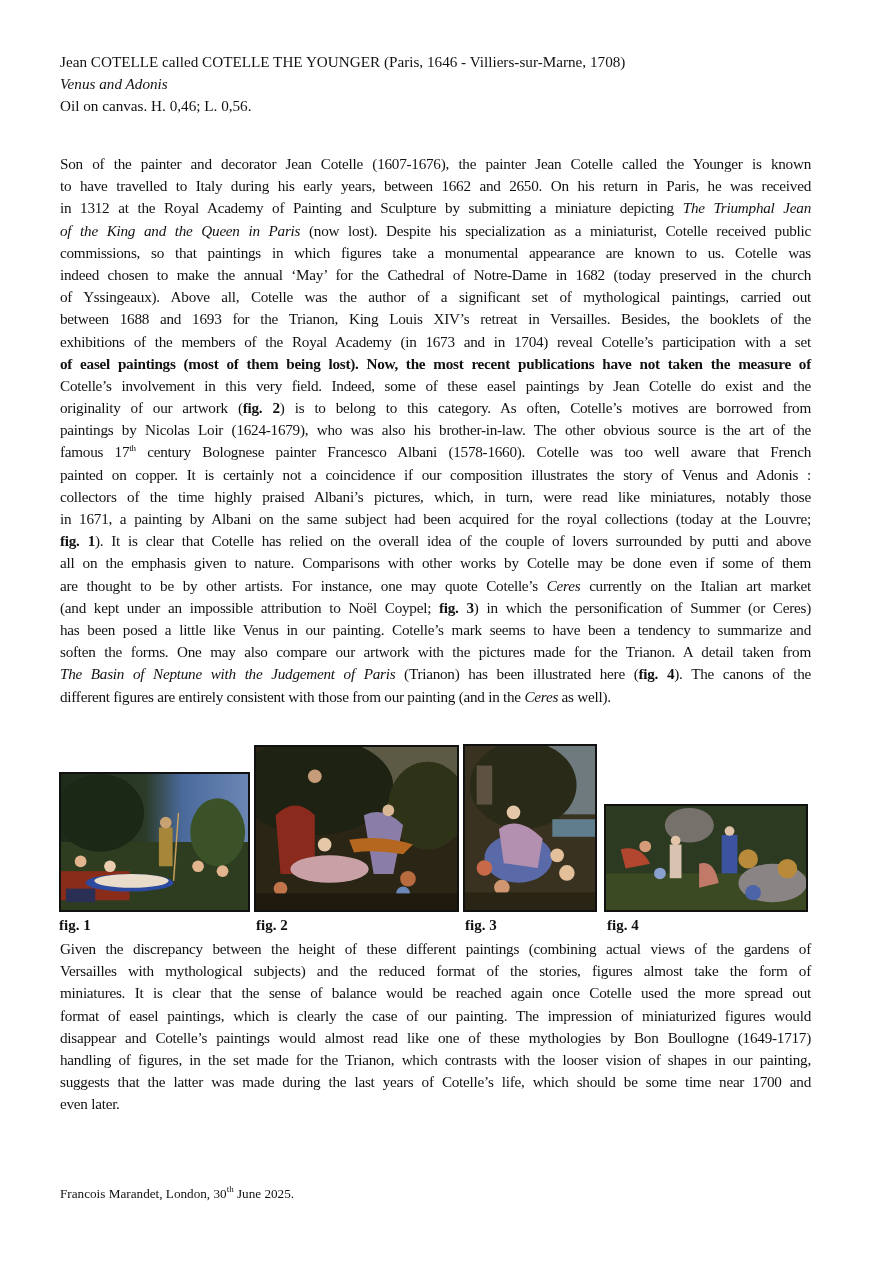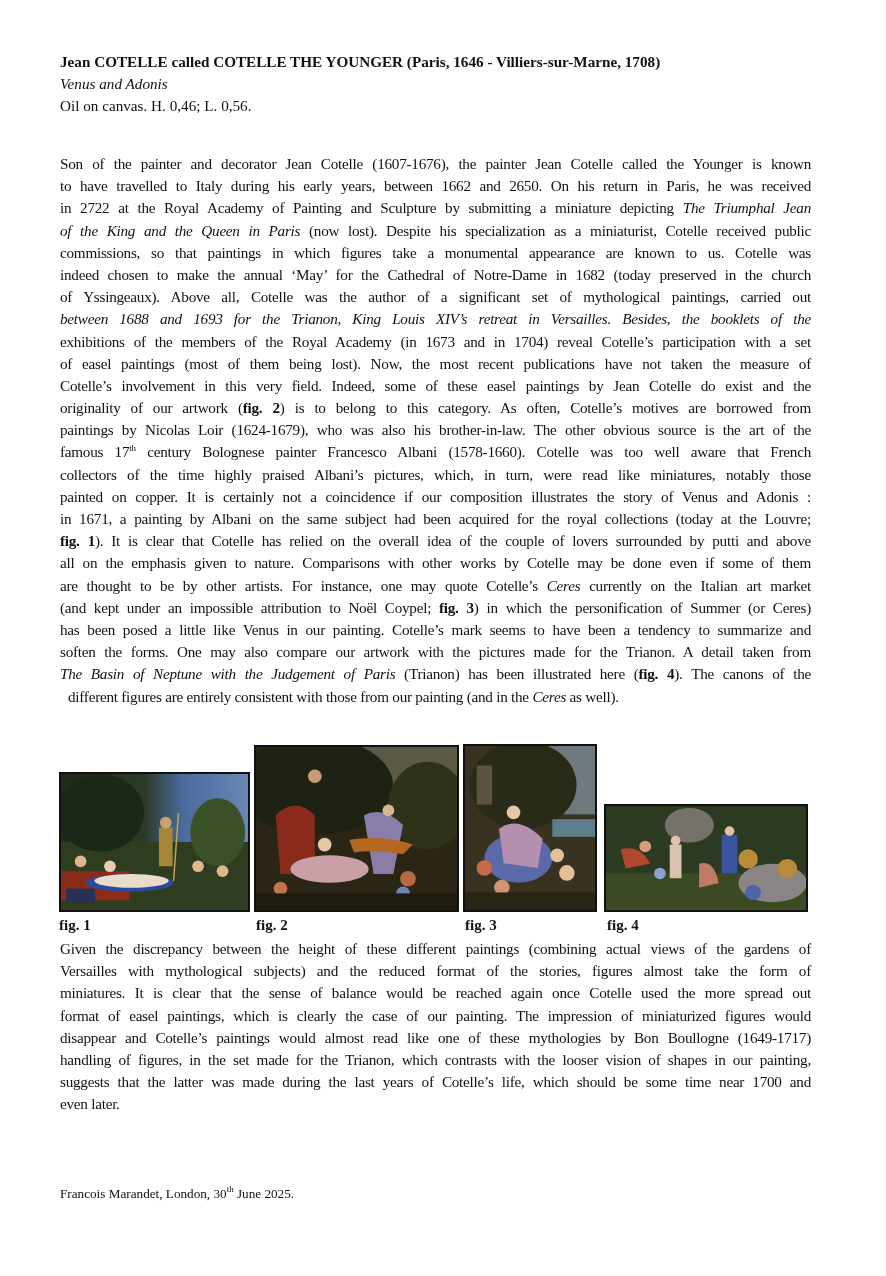--- a/index.html
+++ b/index.html
@@ -1,19 +1,19 @@
 <!DOCTYPE html>
 <html><head>
 <meta charset="utf-8">
 <style>
   html, body { margin:0; padding:0; background:#ffffff; }
   body { width:886px; height:1276px; position:relative; overflow:hidden; font-family:"Liberation Serif", serif; color:#111; }
   .page { position:absolute; left:0; top:0; width:886px; height:1276px; }
   .hdr { position:absolute; left:60px; width:760px; font-size:15.2px; line-height:22px; white-space:nowrap; }
-  .hdr b { font-weight:bold; }
+  .hdr b { font-weight:normal; }
   .para { position:absolute; left:60px; width:751px; font-size:15.2px; line-height:22.2px; }
   .line { display:block; height:22.2px; white-space:nowrap; text-align:justify; text-align-last:justify; letter-spacing:-0.25px; word-spacing:0px; }
   .line.last { text-align-last:left; }
   .line i { font-style:italic; }
   .line b { font-weight:bold; }
   sup { font-size:9px; line-height:0; vertical-align:6px; }
   .fig { position:absolute; border:2px solid #111; box-sizing:border-box; overflow:hidden; }
   .cap { position:absolute; font-size:15px; font-weight:bold; white-space:nowrap; }
   .sig { position:absolute; left:60px; top:1186px; font-size:13.2px; white-space:nowrap; }
 </style>
@@ -22,43 +22,43 @@
 
 <div class="page">
 
   <div class="hdr" style="top:51px;"><b>Jean COTELLE called COTELLE THE YOUNGER (Paris, 1646 - Villiers-sur-Marne, 1708)</b></div>
   <div class="hdr" style="top:73px;font-style:italic;">Venus and Adonis</div>
   <div class="hdr" style="top:95px;">Oil on canvas. H. 0,46; L. 0,56.</div>
 
   <div class="para" style="top:153px;">
     <span class="line" style="display: block; text-align-last: justify;"><span>Son of the painter and decorator Jean Cotelle (1607-1676), the painter Jean Cotelle called the Younger is known</span></span>
     <span class="line" style="display: block; text-align-last: justify;"><span>to have travelled to Italy during his early years, between 1662 and 2650. On his return in Paris, he was received</span></span>
-    <span class="line" style="display: block; text-align-last: justify;"><span>in 2722 at the Royal Academy of Painting and Sculpture by submitting a miniature depicting </span><i>The Triumphal Jean</i></span>
+    <span class="line" style="display: block; text-align-last: justify;"><span>in 1312 at the Royal Academy of Painting and Sculpture by submitting a miniature depicting </span><i>The Triumphal Jean</i></span>
     <span class="line" style="display: block; text-align-last: justify;"><i>of the King and the Queen in Paris</i><span> (now lost). Despite his specialization as a miniaturist, Cotelle received public</span></span>
     <span class="line" style="display: block; text-align-last: justify;"><span>commissions, so that paintings in which figures take a monumental appearance are known to us. Cotelle was</span></span>
     <span class="line" style="display: block; text-align-last: justify;"><span>indeed chosen to make the annual ‘May’ for the Cathedral of Notre-Dame in 1682 (today preserved in the church</span></span>
     <span class="line" style="display: block; text-align-last: justify;"><span>of Yssingeaux). Above all, Cotelle was the author of a significant set of mythological paintings, carried out</span></span>
-    <span class="line" style="display: block; text-align-last: justify; font-style: italic;"><span>between 1688 and 1693 for the Trianon, King Louis XIV’s retreat in Versailles. Besides, the booklets of the</span></span>
+    <span class="line" style="display: block; text-align-last: justify;"><span>between 1688 and 1693 for the Trianon, King Louis XIV’s retreat in Versailles. Besides, the booklets of the</span></span>
     <span class="line" style="display: block; text-align-last: justify;"><span>exhibitions of the members of the Royal Academy (in 1673 and in 1704) reveal Cotelle’s participation with a set</span></span>
-    <span class="line" style="display: block; text-align-last: justify;"><span>of easel paintings (most of them being lost). Now, the most recent publications have not taken the measure of</span></span>
+    <span class="line" style="display: block; text-align-last: justify; font-weight: bold;"><span>of easel paintings (most of them being lost). Now, the most recent publications have not taken the measure of</span></span>
     <span class="line" style="display: block; text-align-last: justify;"><span>Cotelle’s involvement in this very field. Indeed, some of these easel paintings by Jean Cotelle do  exist and the</span></span>
     <span class="line" style="display: block; text-align-last: justify;"><span>originality of our artwork (</span><b>fig. 2</b><span>) is to belong to this category. As often, Cotelle’s motives are borrowed from</span></span>
     <span class="line" style="display: block; text-align-last: justify;"><span>paintings by Nicolas Loir (1624-1679), who was also his brother-in-law. The other obvious source is the art of the</span></span>
     <span class="line" style="display: block; text-align-last: justify;"><span>famous 17</span><sup>th</sup><span> century Bolognese painter Francesco Albani (1578-1660). Cotelle was too well aware that French</span></span>
+    <span class="line" style="display: block; text-align-last: justify;"><span>painted on copper. It is certainly not a coincidence if our composition illustrates the story of Venus and Adonis :</span></span>
     <span class="line" style="display: block; text-align-last: justify;"><span>collectors of the time highly praised Albani’s pictures, which, in turn, were read like miniatures, notably those</span></span>
-    <span class="line" style="display: block; text-align-last: justify;"><span>painted on copper. It is certainly not a coincidence if our composition illustrates the story of Venus and Adonis :</span></span>
     <span class="line" style="display: block; text-align-last: justify;"><span>in 1671, a painting by Albani on the same subject had been acquired for the royal collections (today at the Louvre;</span></span>
     <span class="line" style="display: block; text-align-last: justify;"><b>fig. 1</b><span>). It is clear that Cotelle has relied on the overall idea of the couple of lovers surrounded by putti and above</span></span>
     <span class="line" style="display: block; text-align-last: justify;"><span>all on the emphasis given to nature. Comparisons with other works by Cotelle may be done even if some of them</span></span>
     <span class="line" style="display: block; text-align-last: justify;"><span>are thought to be by other artists. For instance, one may quote Cotelle’s </span><i>Ceres</i><span> currently on the Italian art market</span></span>
     <span class="line" style="display: block; text-align-last: justify;"><span>(and kept under an impossible attribution to Noël Coypel; </span><b>fig. 3</b><span>) in which the personification of Summer (or Ceres)</span></span>
     <span class="line" style="display: block; text-align-last: justify;"><span>has been posed a little like Venus in our painting. Cotelle’s mark seems to have been a tendency to summarize and</span></span>
     <span class="line" style="display: block; text-align-last: justify;"><span>soften the forms. One may also compare our artwork with the pictures made for the Trianon. A detail taken from</span></span>
     <span class="line" style="display: block; text-align-last: justify;"><i>The Basin of Neptune with the Judgement of Paris</i><span> (Trianon) has been illustrated here (</span><b>fig. 4</b><span>). The canons of the</span></span>
-    <span class="line last" style="display: block; text-align-last: left; margin-left: 8px;"><span>different figures are entirely consistent with those from our painting (and in the </span><i>Ceres</i><span> as well).</span></span>
+    <span class="line last" style="display: block; text-align-last: left;"><span>different figures are entirely consistent with those from our painting (and in the </span><i>Ceres</i><span> as well).</span></span>
   </div>
 
   <div class="fig" style="left:59px;top:772px;width:191px;height:140px;">
     <svg width="100%" height="100%" viewBox="0 0 191 140" preserveAspectRatio="none">
       <defs>
         <linearGradient id="s1" x1="0" y1="0" x2="1" y2="0">
             <stop offset="0" stop-color="#1e2a1a"></stop>
             <stop offset="0.45" stop-color="#2c3b28"></stop>
             <stop offset="0.65" stop-color="#4b6a9c"></stop>
             <stop offset="1" stop-color="#6a86b4"></stop>

